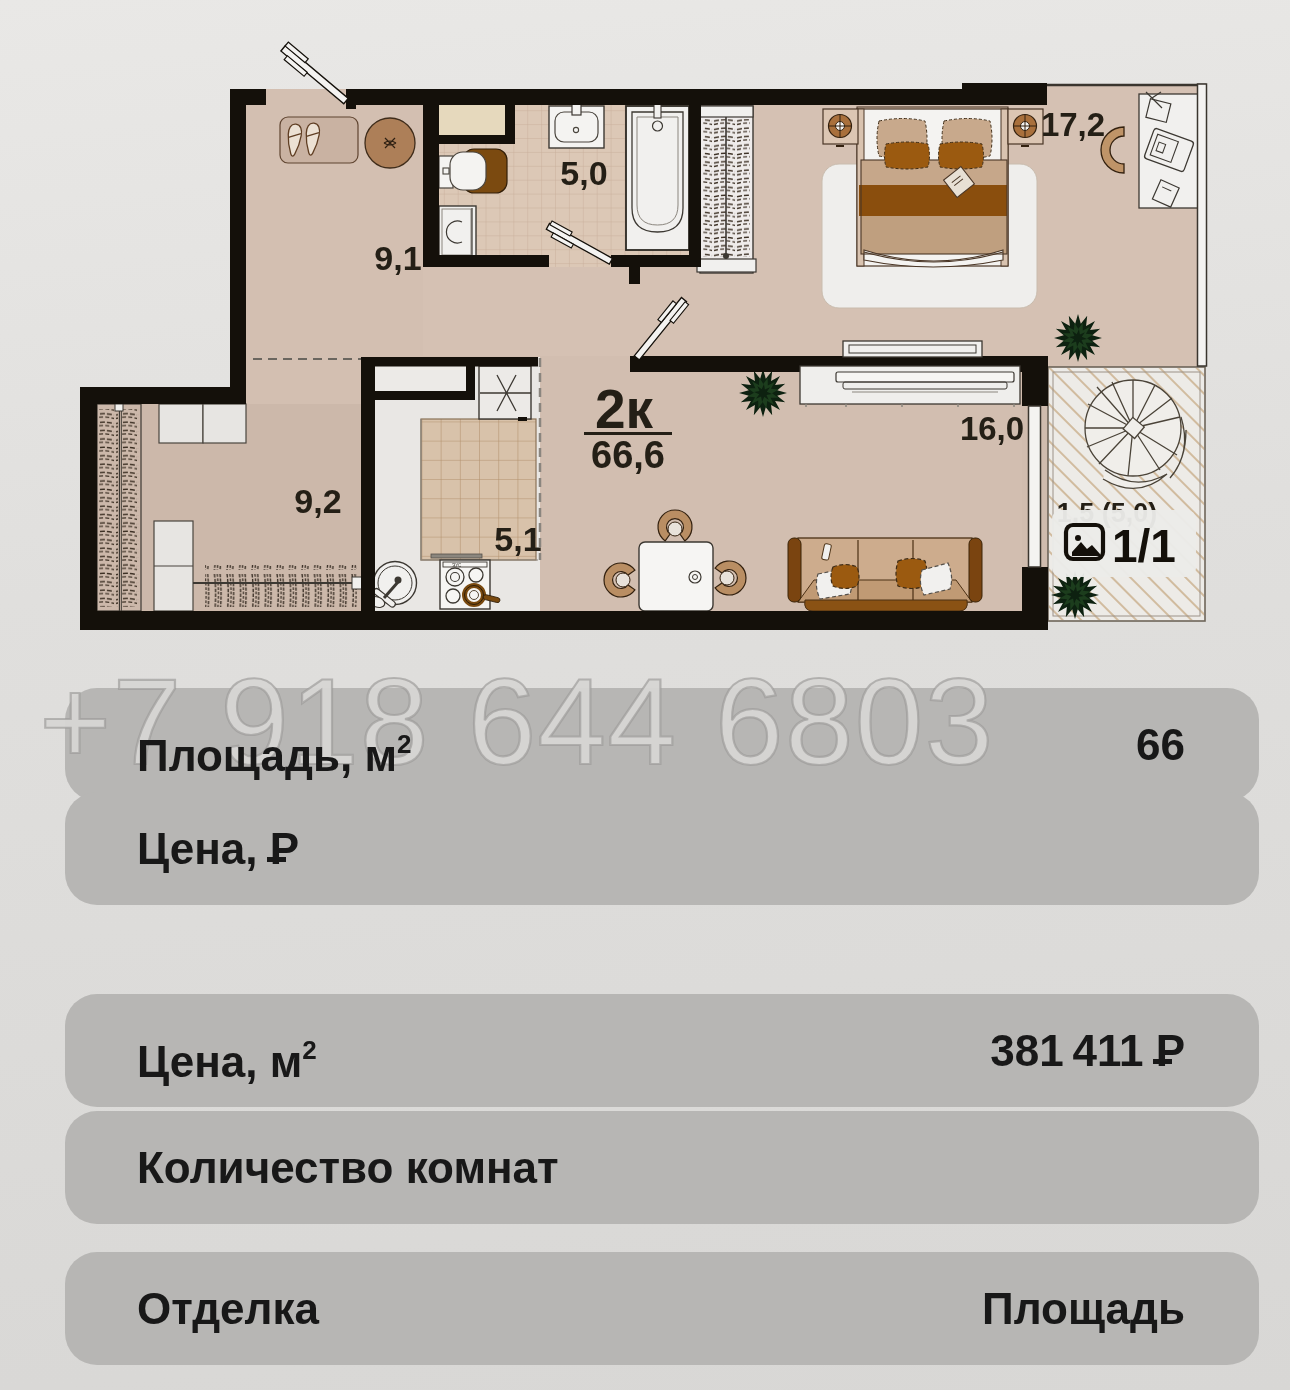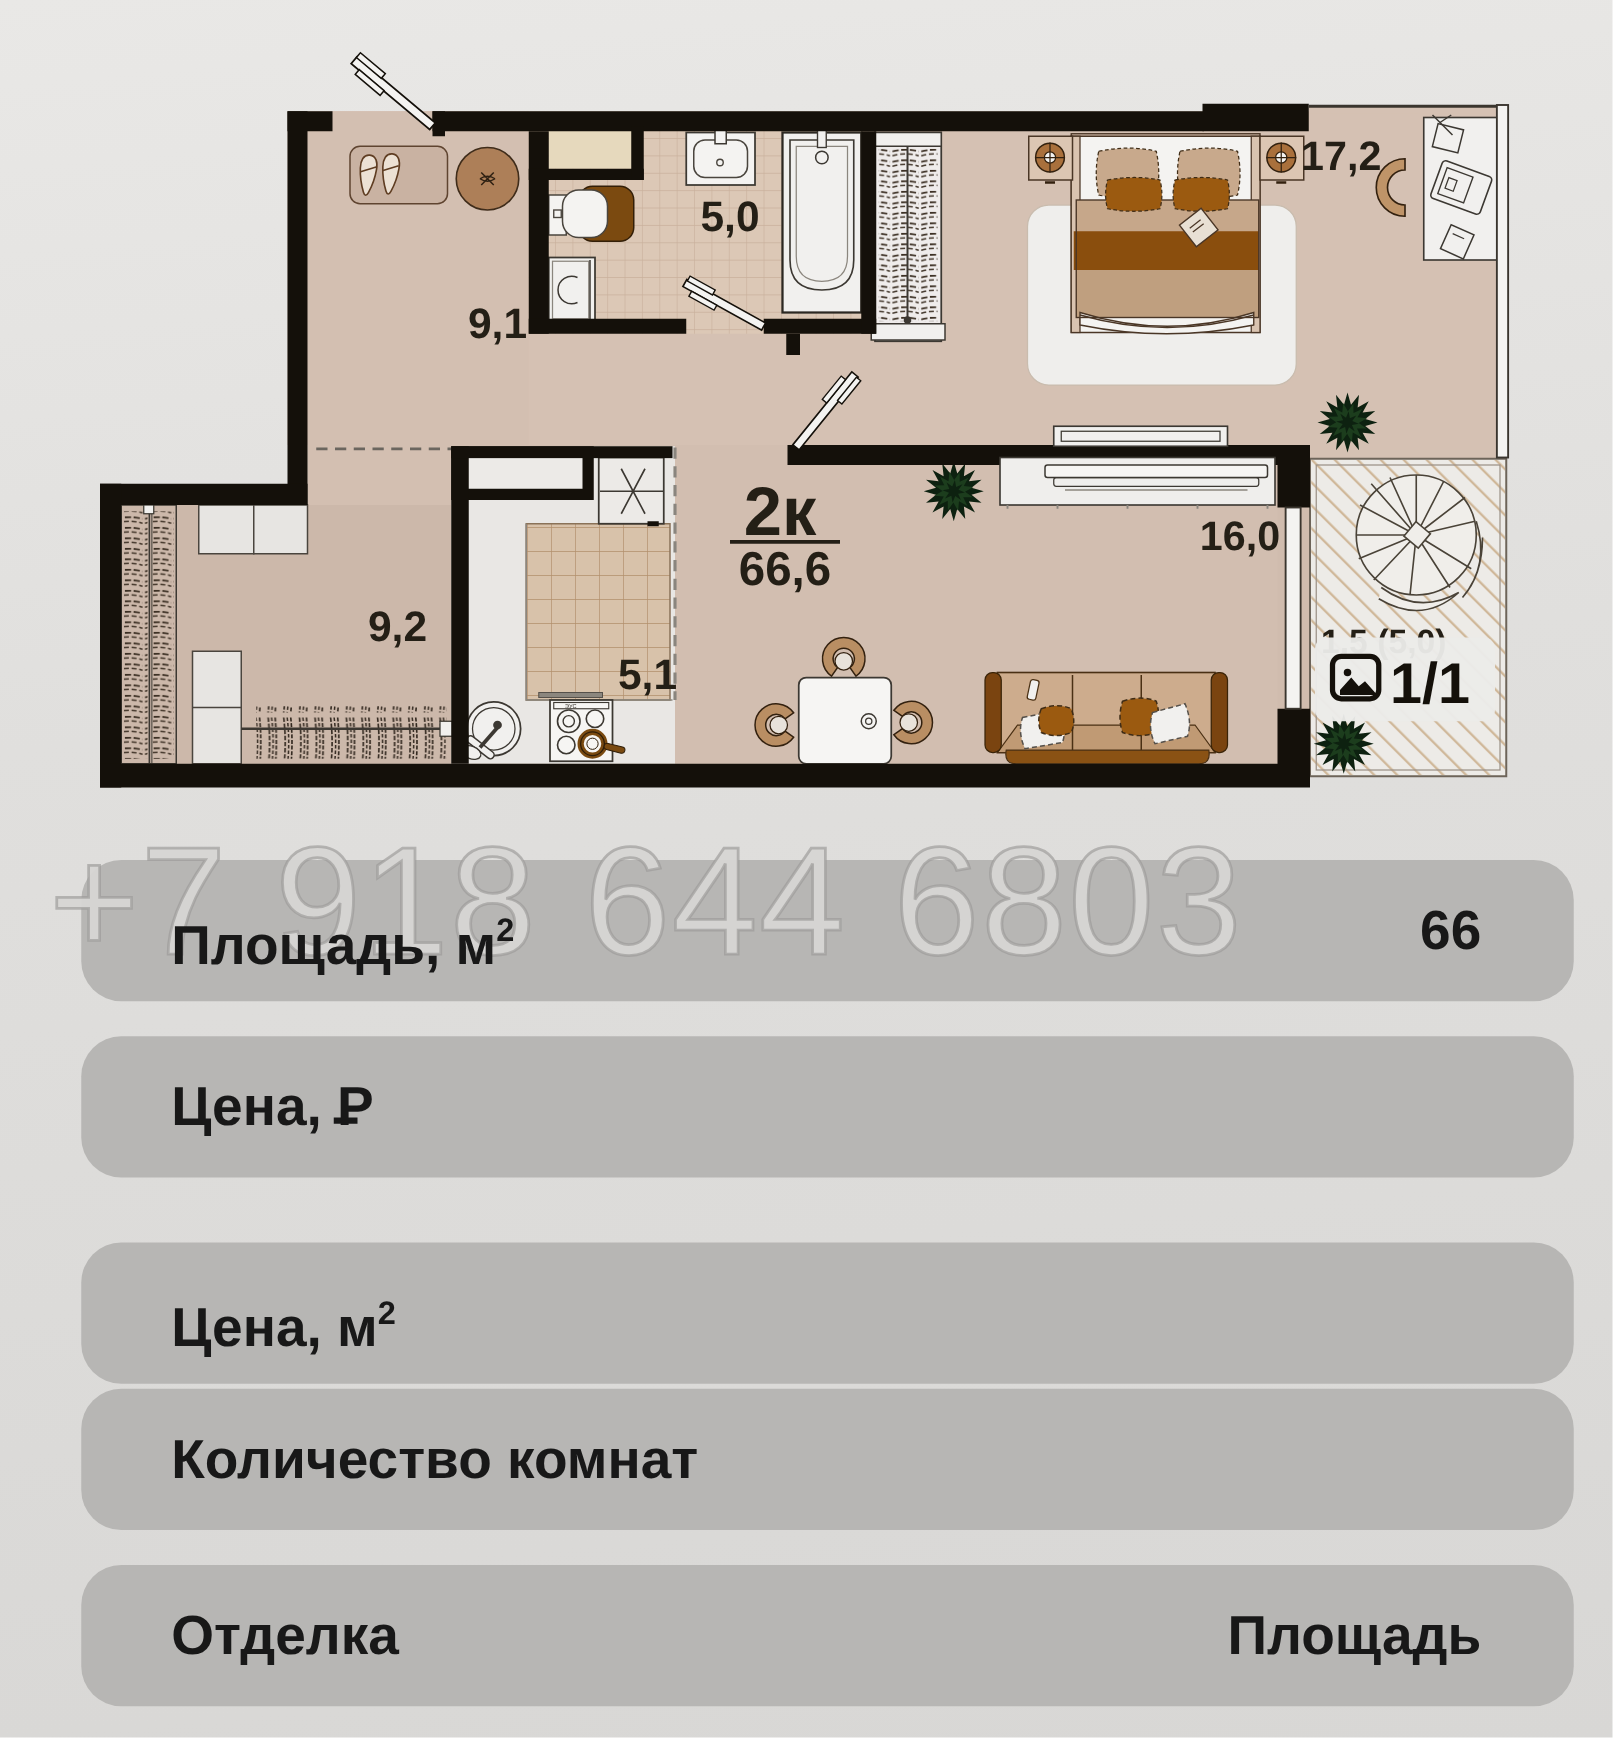--- a/index.html
+++ b/index.html
@@ -439,26 +439,27 @@
 </div>
 
 <div class="wm">+7 918 644 6803</div>
 
 <div class="row" style="top:688px;"></div>
 <div class="row rowtext" style="top:688px;background:none;">
   <div class="lab">Площадь, м<sup class="s2">2</sup></div>
   <div class="val">66</div>
 </div>
 
-<div class="row rowtext" style="top:829px;">
+<div class="row rowtext" style="top:792px;">
   <div class="lab">Цена, <span class="rub">Р<i></i></span></div>
 </div>
 
 <div class="row rowtext" style="top:994px;">
   <div class="lab">Цена, м<sup class="s2">2</sup></div>
+  <div class="val">381 411 <span class="rub">Р<i></i></span></div>
 </div>
 
 <div class="row rowtext" style="top:1111px;">
   <div class="lab">Количество комнат</div>
 </div>
 
 <div class="row rowtext" style="top:1252px;text-align:right;">
   <div class="lab">Отделка</div>
   <div class="val">Площадь</div>
 </div>

